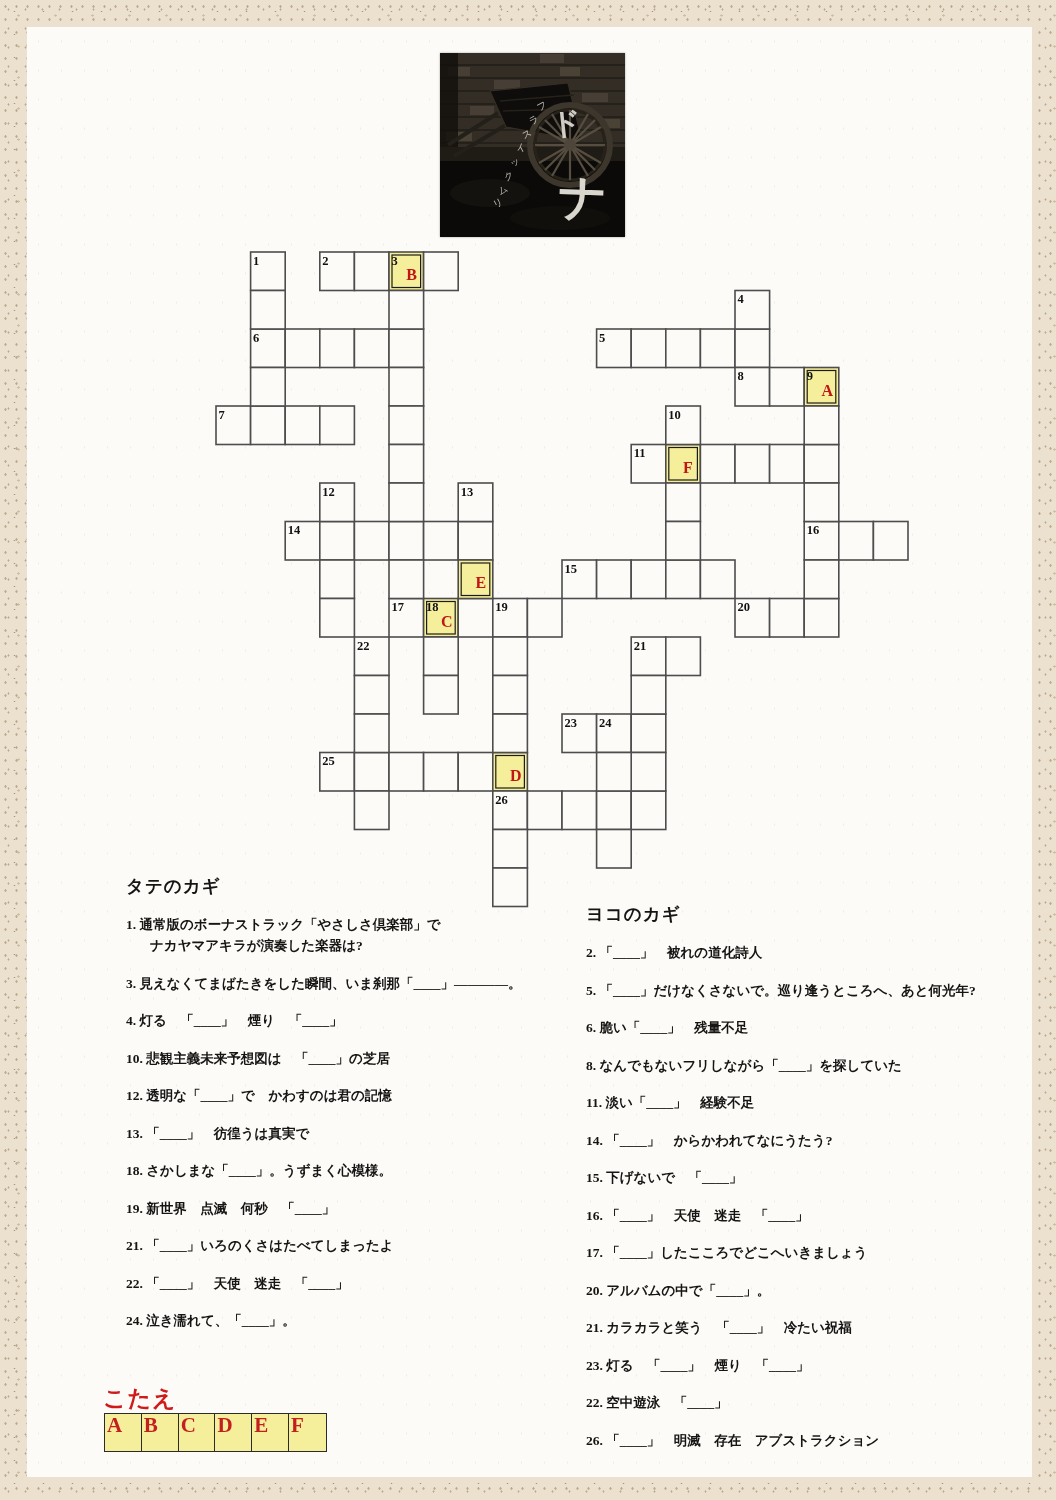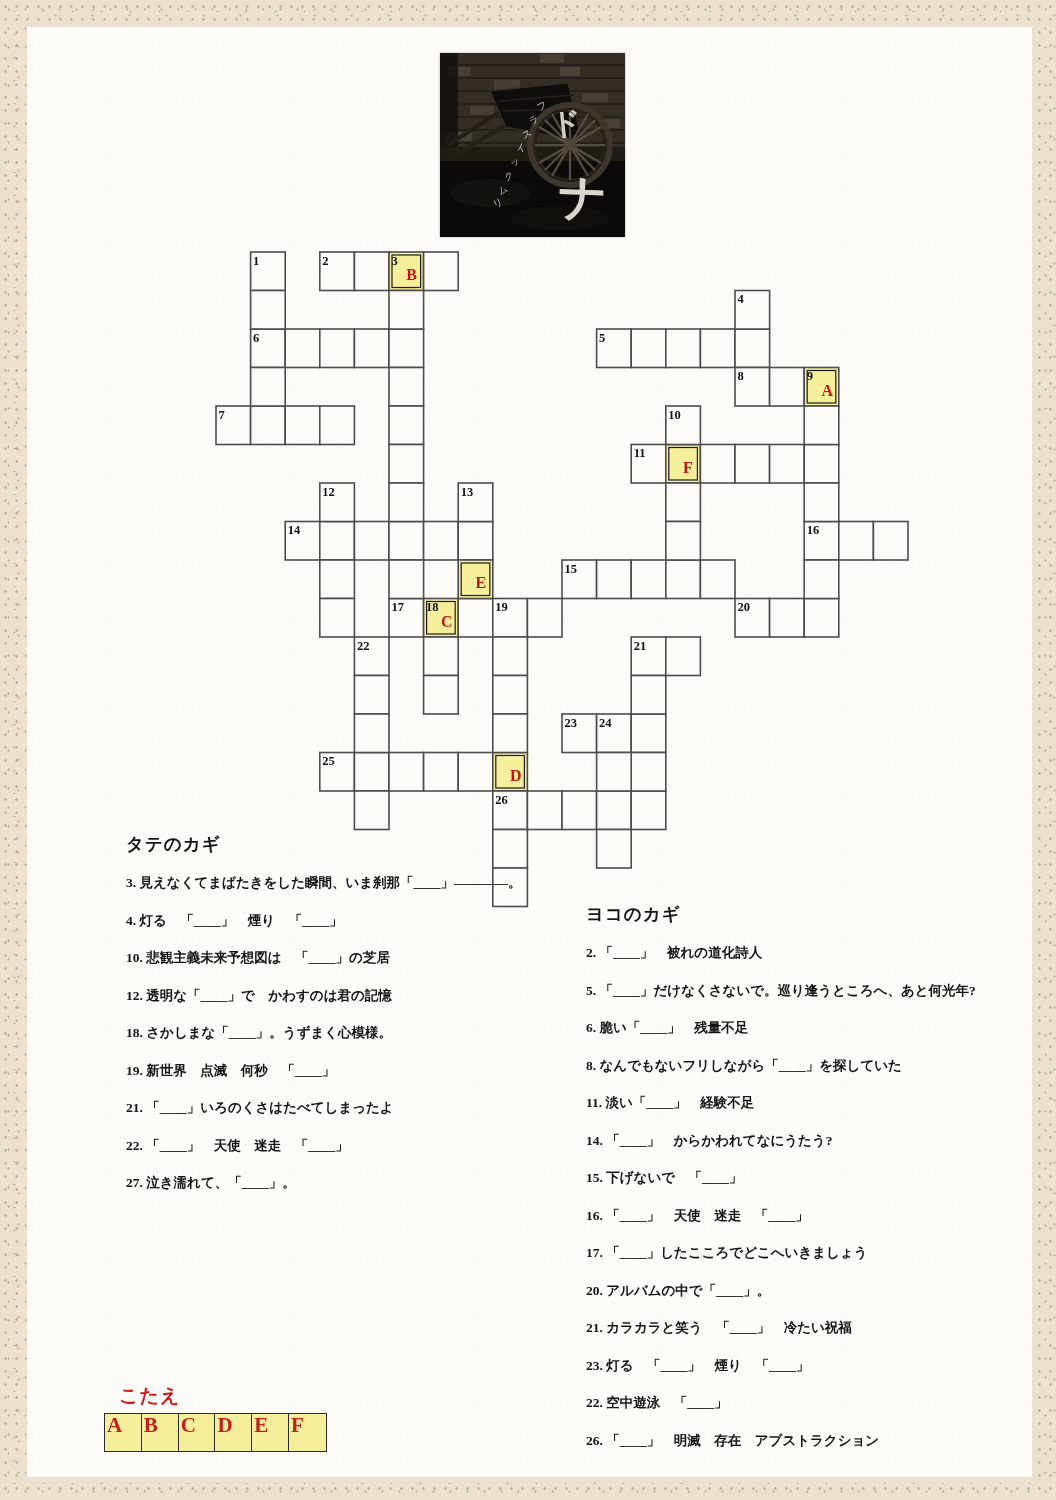--- a/index.html
+++ b/index.html
@@ -16,26 +16,26 @@
   }
   #page-panel{
     position:absolute;left:27px;top:27px;width:1005px;height:1450px;
     background-color:#fcfbf8;
     background-image:radial-gradient(rgba(170,160,140,.16) .6px, transparent 1px);
     background-size:23px 29px;
   }
   #album-art{position:absolute;left:440px;top:53px;width:185px;height:184px;box-shadow:0 0 2px rgba(0,0,0,.35);}
   #grid-svg{position:absolute;left:215px;top:251px;overflow:visible;}
   .clue-col{position:absolute;font-size:13.5px;line-height:21px;color:#161514;}
-  #clues-down{left:126px;top:834px;width:414px;}
+  #clues-down{left:126px;top:876px;width:414px;}
   #clues-across{left:586px;top:904px;width:442px;}
   .clue-header{font-size:17.5px;font-weight:700;margin:0 0 17px 0;letter-spacing:1px;}
   .clue{margin:0 0 16.5px 0;padding-left:24px;text-indent:-24px;font-weight:600;white-space:pre-line;}
   .clue b{font-weight:700;}
-  #answer-label{position:absolute;left:103px;top:1383px;font-size:19px;font-weight:700;color:#cf1a1a;letter-spacing:1px;margin-left:16px;}
+  #answer-label{position:absolute;left:103px;top:1383px;font-size:23px;font-weight:700;color:#cf1a1a;letter-spacing:1px;}
   #answer-boxes{position:absolute;left:104px;top:1413px;display:flex;}
   .ansbox{
     width:36.5px;height:36.5px;border:1.7px solid #2b2b2b;margin-right:-1.7px;
     background:#f5ee9b;position:relative;
   }
   .ansbox span{position:absolute;left:2px;top:-1px;font-size:21px;font-weight:700;color:#c41f1f;}
 </style>
 </head>
 <body>
 
@@ -247,29 +247,32 @@
     <text x="107.30000000000001" y="244.5" fill="#111111" font-size="12.5" font-weight="700" font-family="&quot;Liberation Serif&quot;,&quot;DejaVu Serif&quot;,serif">12</text>
     <text x="245.70000000000002" y="244.5" fill="#111111" font-size="12.5" font-weight="700" font-family="&quot;Liberation Serif&quot;,&quot;DejaVu Serif&quot;,serif">13</text>
     <rect x="246.20000000000002" y="312" width="28.6" height="32.5" fill="none" stroke="#1c1c1c" stroke-width="1.2"></rect>
     <text x="260.5" y="337.49" fill="#c11616" font-size="16" font-weight="700" font-family="&quot;Liberation Serif&quot;,&quot;DejaVu Serif&quot;,serif">E</text>
     <text x="141.9" y="398.5" fill="#111111" font-size="12.5" font-weight="700" font-family="&quot;Liberation Serif&quot;,&quot;DejaVu Serif&quot;,serif">22</text>
   </svg>
 
 <div id="clues-down" class="clue-col">
   <div class="clue-header">タテのカギ</div>
   <div id="down-list">
+      <div class="clue"><b>1. </b><span>通常版のボーナストラック「やさしさ倶楽部」で
+ナカヤマアキラが演奏した楽器は?</span></div>
       <div class="clue"><b>3. </b><span>見えなくてまばたきをした瞬間、いま刹那「____」————。</span></div>
       <div class="clue"><b>4. </b><span>灯る　「____」　煙り　「____」</span></div>
       <div class="clue"><b>10. </b><span>悲観主義未来予想図は　「____」の芝居</span></div>
       <div class="clue"><b>12. </b><span>透明な「____」で　かわすのは君の記憶</span></div>
+      <div class="clue"><b>13. </b><span>「____」　彷徨うは真実で</span></div>
       <div class="clue"><b>18. </b><span>さかしまな「____」。うずまく心模様。</span></div>
       <div class="clue"><b>19. </b><span>新世界　点滅　何秒　「____」</span></div>
       <div class="clue"><b>21. </b><span>「____」いろのくさはたべてしまったよ</span></div>
       <div class="clue"><b>22. </b><span>「____」　天使　迷走　「____」</span></div>
-      <div class="clue"><b>27. </b><span>泣き濡れて、「____」。</span></div>
+      <div class="clue"><b>24. </b><span>泣き濡れて、「____」。</span></div>
     </div>
 </div>
 
 <div id="clues-across" class="clue-col">
   <div class="clue-header">ヨコのカギ</div>
   <div id="across-list">
       <div class="clue"><b>2. </b><span>「____」　被れの道化詩人</span></div>
       <div class="clue"><b>5. </b><span>「____」だけなくさないで。巡り逢うところへ、あと何光年?</span></div>
       <div class="clue"><b>6. </b><span>脆い「____」　残量不足</span></div>
       <div class="clue"><b>8. </b><span>なんでもないフリしながら「____」を探していた</span></div>

